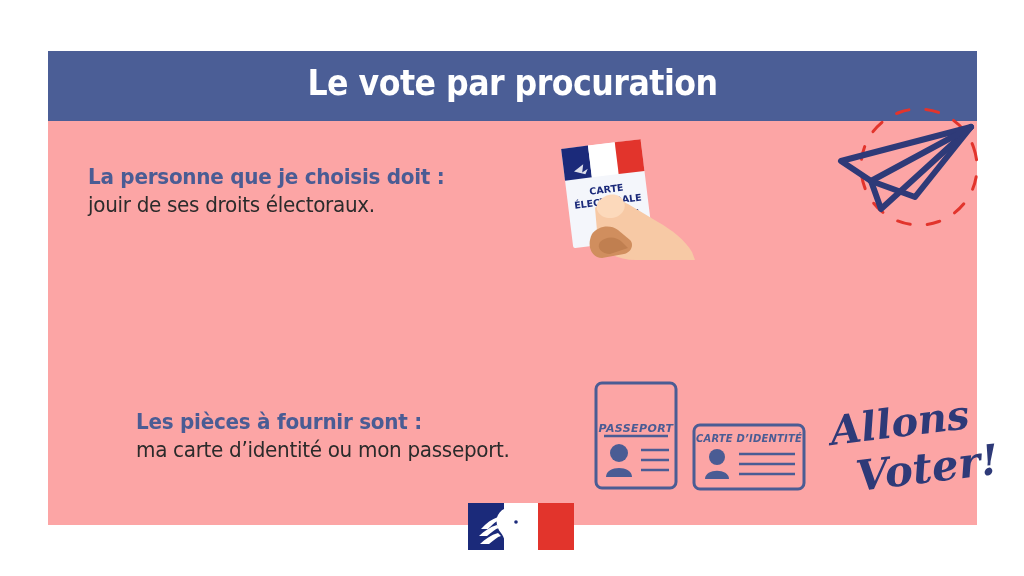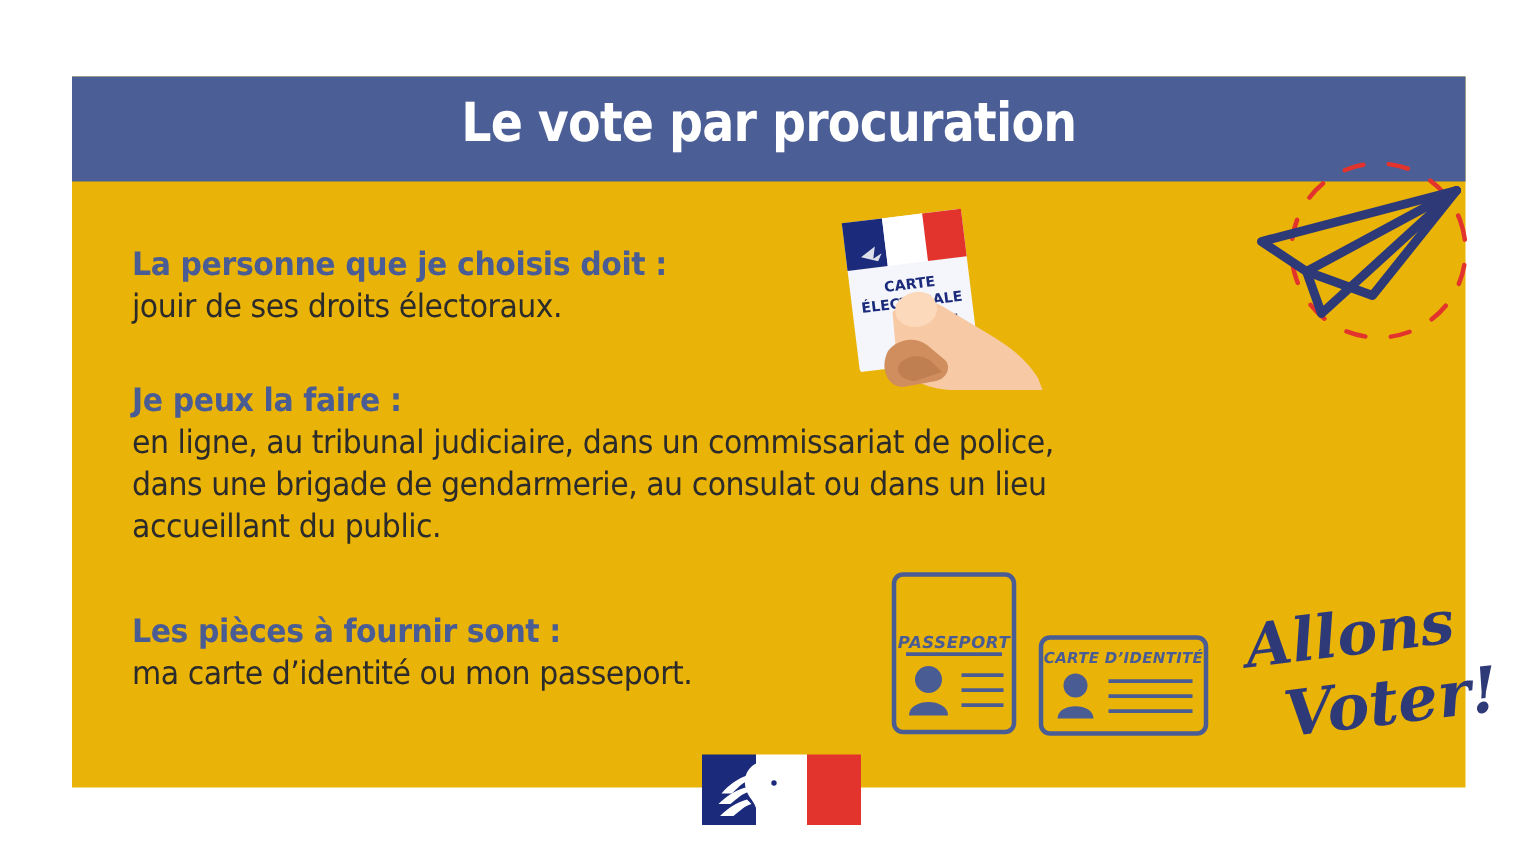--- a/index.html
+++ b/index.html
@@ -23,21 +23,21 @@
     background: #ffffff;
   }
 
   
   #panel {
     position: absolute;
     left: 48px;
     top: 51px;
     width: 929px;
     height: 474px;
-    background: #eab308;
+    background: #fca5a5;
   }
 
   
   #header-band {
     position: absolute;
     left: 0; top: 0;
     width: 929px;
     height: 70px;
     background: #4b5e96;
     overflow: hidden;
@@ -81,21 +81,21 @@
     font-family: "DejaVu Sans", sans-serif;
     letter-spacing: -0.35px;
     line-height: 28px;
     transform: scaleX(0.93);
     transform-origin: left top;
     white-space: pre-line;
   }
 
   #block-1 { top: 113px; }
   #block-2 { top: 204px; }
-  #block-3 { top: 358px; }
+  #block-3 { top: 358px; margin-left: 48px; }
 
   
   #hand-card {
     position: absolute;
     left: 492px;
     top: 79px;
     width: 180px;
     height: 145px;
   }
 
@@ -147,26 +147,20 @@
 
     <div id="header-band">
       <div id="header-title">Le vote par procuration</div>
     </div>
 
     <div class="text-block" id="block-1">
       <div class="block-heading">La personne que je choisis doit :</div>
       <div class="block-body">jouir de ses droits électoraux.</div>
     </div>
 
-    <div class="text-block" id="block-2">
-      <div class="block-heading">Je peux la faire :</div>
-      <div class="block-body">en ligne, au tribunal judiciaire, dans un commissariat de police,
-dans une brigade de gendarmerie, au consulat ou dans un lieu
-accueillant du public.</div>
-    </div>
 
     <div class="text-block" id="block-3">
       <div class="block-heading">Les pièces à fournir sont :</div>
       <div class="block-body">ma carte d’identité ou mon passeport.</div>
     </div>
 
     <div id="hand-card">
       <svg width="180" height="145" viewBox="0 0 180 145">
 
         <path d="M34 90 L44 84 L50 100 L40 106 Z" fill="#e8a778"></path>

